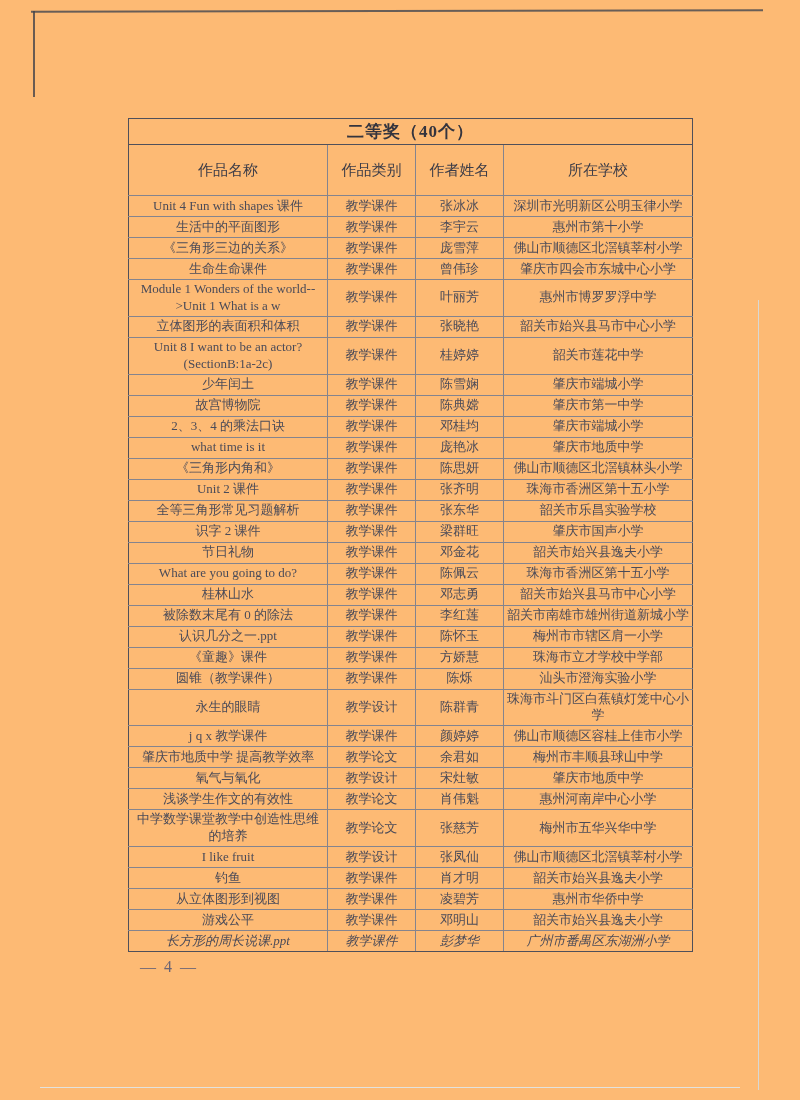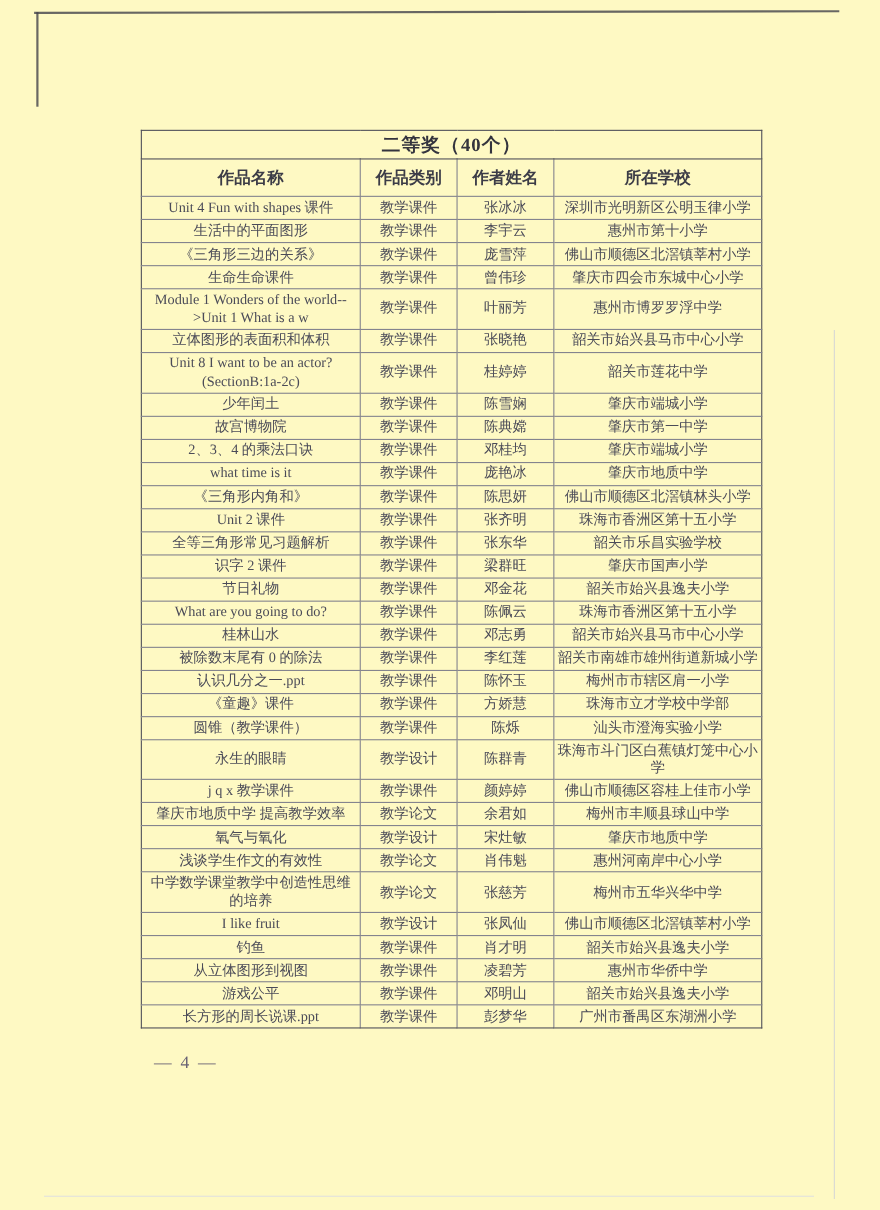--- a/index.html
+++ b/index.html
@@ -3,21 +3,21 @@
 <meta charset="utf-8">
 <style>
   html, body {
     margin: 0;
     padding: 0;
   }
   .page {
     position: relative;
     width: 800px;
     height: 1100px;
-    background: #fef9c3;
+    background: #fdba74;
     overflow: hidden;
     font-family: "Liberation Serif", "DejaVu Serif", serif;
   }
   
   .scan-line-top {
     position: absolute;
     left: 31px;
     top: 10px;
     width: 732px;
     height: 2px;
@@ -70,42 +70,43 @@
   .award-table .title-cell {
     border: 1.5px solid #50505a;
     border-bottom: 1.5px solid #50505a;
     height: 24px;
     font-size: 17px;
     font-weight: bold;
     color: #34343e;
     letter-spacing: 1px;
   }
   .award-table thead th {
-    height: 34px;
+    height: 51px;
     font-size: 15px;
-    font-weight: bold;
+    font-weight: normal;
     color: #3c3c47;
     border-top: 1.5px solid #50505a;
   }
   .award-table tbody td {
     height: 21px;
     padding: 1px 3px;
     font-size: 13px;
     line-height: 1.3;
   }
   .award-table tbody td:first-child,
   .award-table thead th:first-child {
     border-left: 1.5px solid #50505a;
   }
   .award-table tbody td:last-child,
   .award-table thead th:last-child {
     border-right: 1.5px solid #50505a;
   }
   .award-table tbody tr:last-child td {
     border-bottom: 1.5px solid #50505a;
+    font-style: italic;
   }
   .page-number {
     position: absolute;
     left: 140px;
     top: 958px;
     font-size: 16px;
     color: #6a6475;
     letter-spacing: 2px;
     font-family: "Liberation Serif", "DejaVu Serif", serif;
   }

